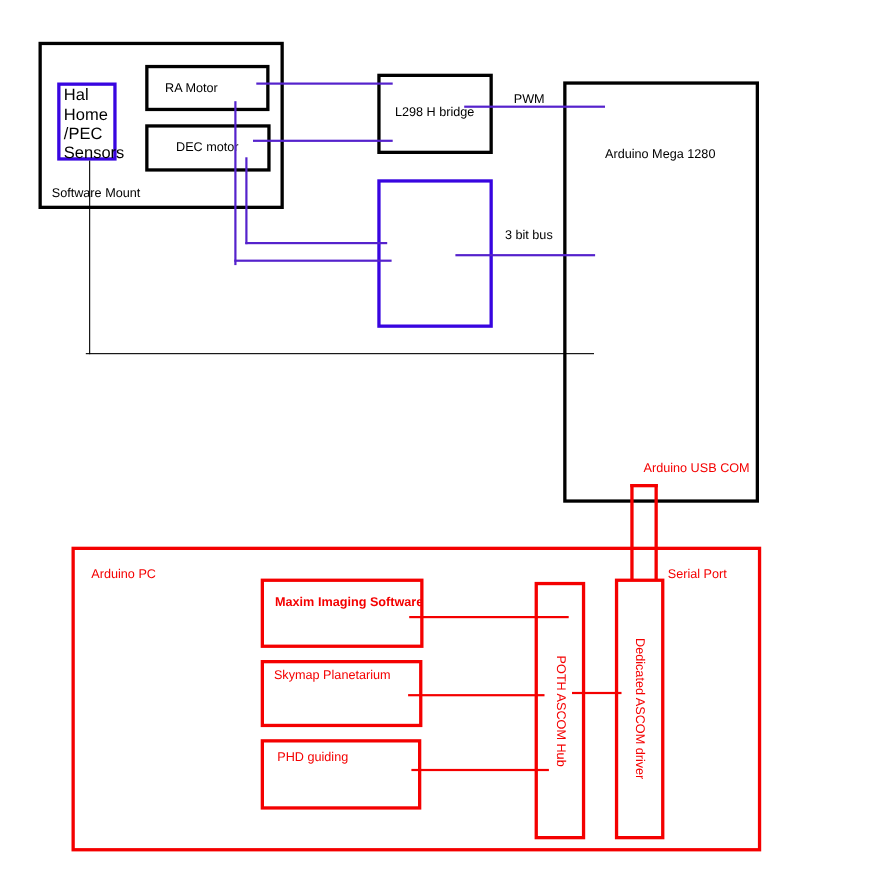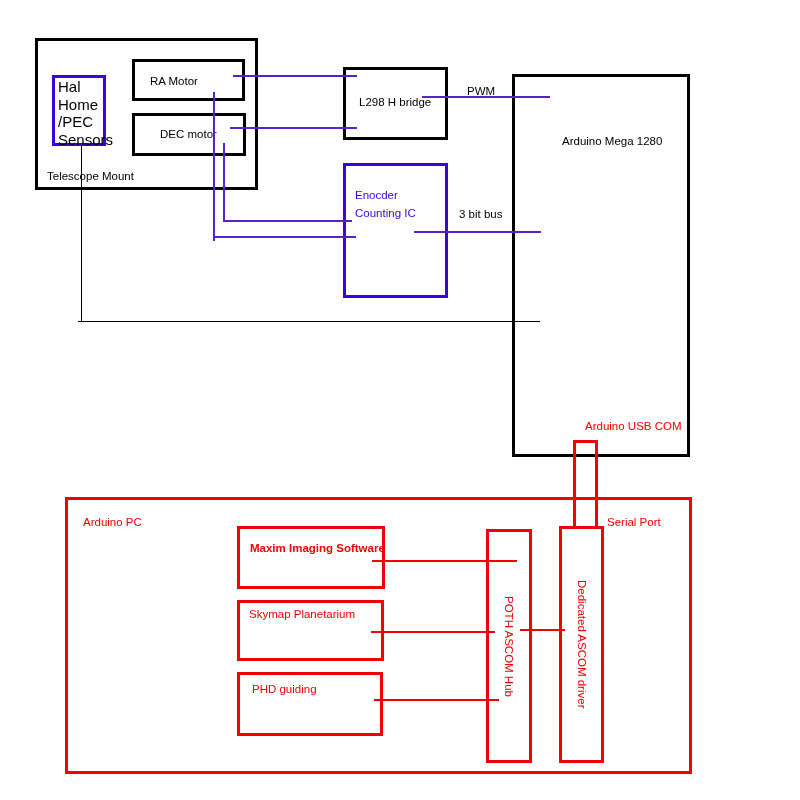--- a/index.html
+++ b/index.html
@@ -28,21 +28,21 @@
   #l-telescope{left:47px;top:168px;}
   #l-ra{left:150px;top:73px;}
   #l-dec{left:160px;top:126px;}
 
   
   #l298{left:343px;top:67px;width:105px;height:73px;}
   #l-l298{left:359px;top:94px;}
   #encoder{left:343px;top:163px;width:105px;height:135px;}
   #l-encoder{left:355px;top:186px;width:92px;white-space:normal;line-height:18px;}
   #arduino{left:512px;top:74px;width:178px;height:383px;}
-  #l-arduino{left:562px;top:133px;text-align:center;}
+  #l-arduino{left:550px;top:133px;text-align:center;}
   #l-pwm{left:467px;top:83px;}
   #l-bus{left:459px;top:206px;}
   #l-usb{left:585px;top:418px;}
 
   
   #w-ra-l298{left:233px;top:75px;width:124px;height:2px;}
   #w-dec-l298{left:230px;top:127px;width:127px;height:2px;}
   #w-pwm{left:422px;top:96px;width:128px;height:2px;}
   #w-ra-v{left:213px;top:92px;width:2px;height:149px;}
   #w-ra-h{left:213px;top:236px;width:143px;height:2px;}
@@ -74,41 +74,40 @@
   #w-skymap{left:371px;top:631px;width:124px;height:2px;}
   #w-phd{left:374px;top:699px;width:125px;height:2px;}
   #w-poth-ascom{left:520px;top:629px;width:45px;height:2px;}
 </style>
 </head>
 <body>
 
 <div id="canvas">
 
   <div class="box bk" id="telescope"></div>
-  <div class="lbl" id="l-telescope">Telescope Mount</div>
+  <div class="lbl" id="l-telescope">Software Mount</div>
 
   <div class="box pu" id="hal"></div>
   <div id="halText">
     <div>Hal</div>
     <div>Home</div>
     <div>/PEC</div>
     <div>Sensors</div>
   </div>
 
   <div class="box bk" id="ra"></div>
   <div class="lbl" id="l-ra">RA Motor</div>
 
   <div class="box bk" id="dec"></div>
   <div class="lbl" id="l-dec">DEC motor</div>
 
   <div class="box bk" id="l298"></div>
   <div class="lbl" id="l-l298">L298 H bridge</div>
 
   <div class="box pu" id="encoder"></div>
-  <div class="lbl put" id="l-encoder">Enocder Counting IC</div>
 
   <div class="box bk" id="arduino"></div>
   <div class="lbl" id="l-arduino">Arduino Mega 1280</div>
 
   <div class="wire wpu" id="w-ra-l298"></div>
   <div class="wire wpu" id="w-dec-l298"></div>
   <div class="wire wpu" id="w-pwm"></div>
   <div class="wire wpu" id="w-ra-v"></div>
   <div class="wire wpu" id="w-ra-h"></div>
   <div class="wire wpu" id="w-dec-v"></div>

